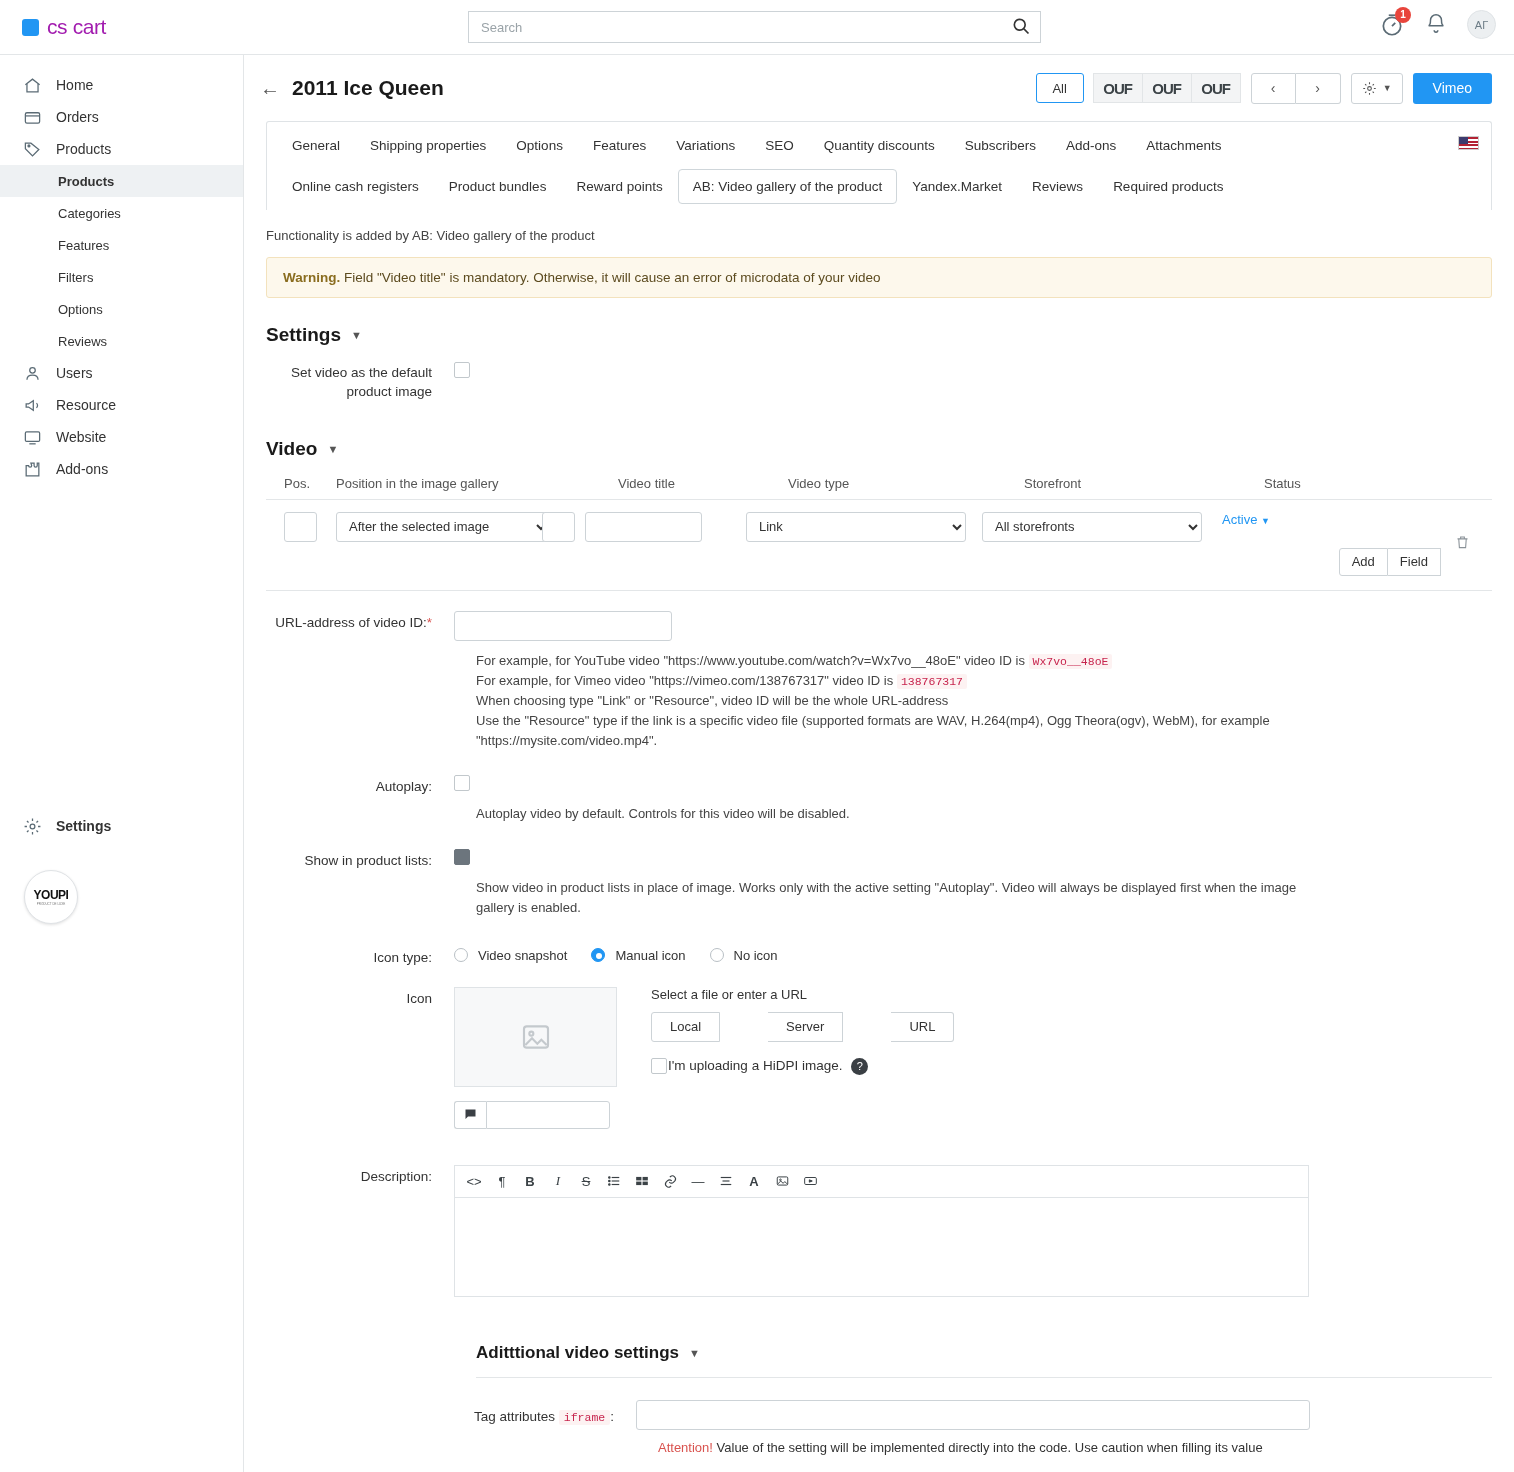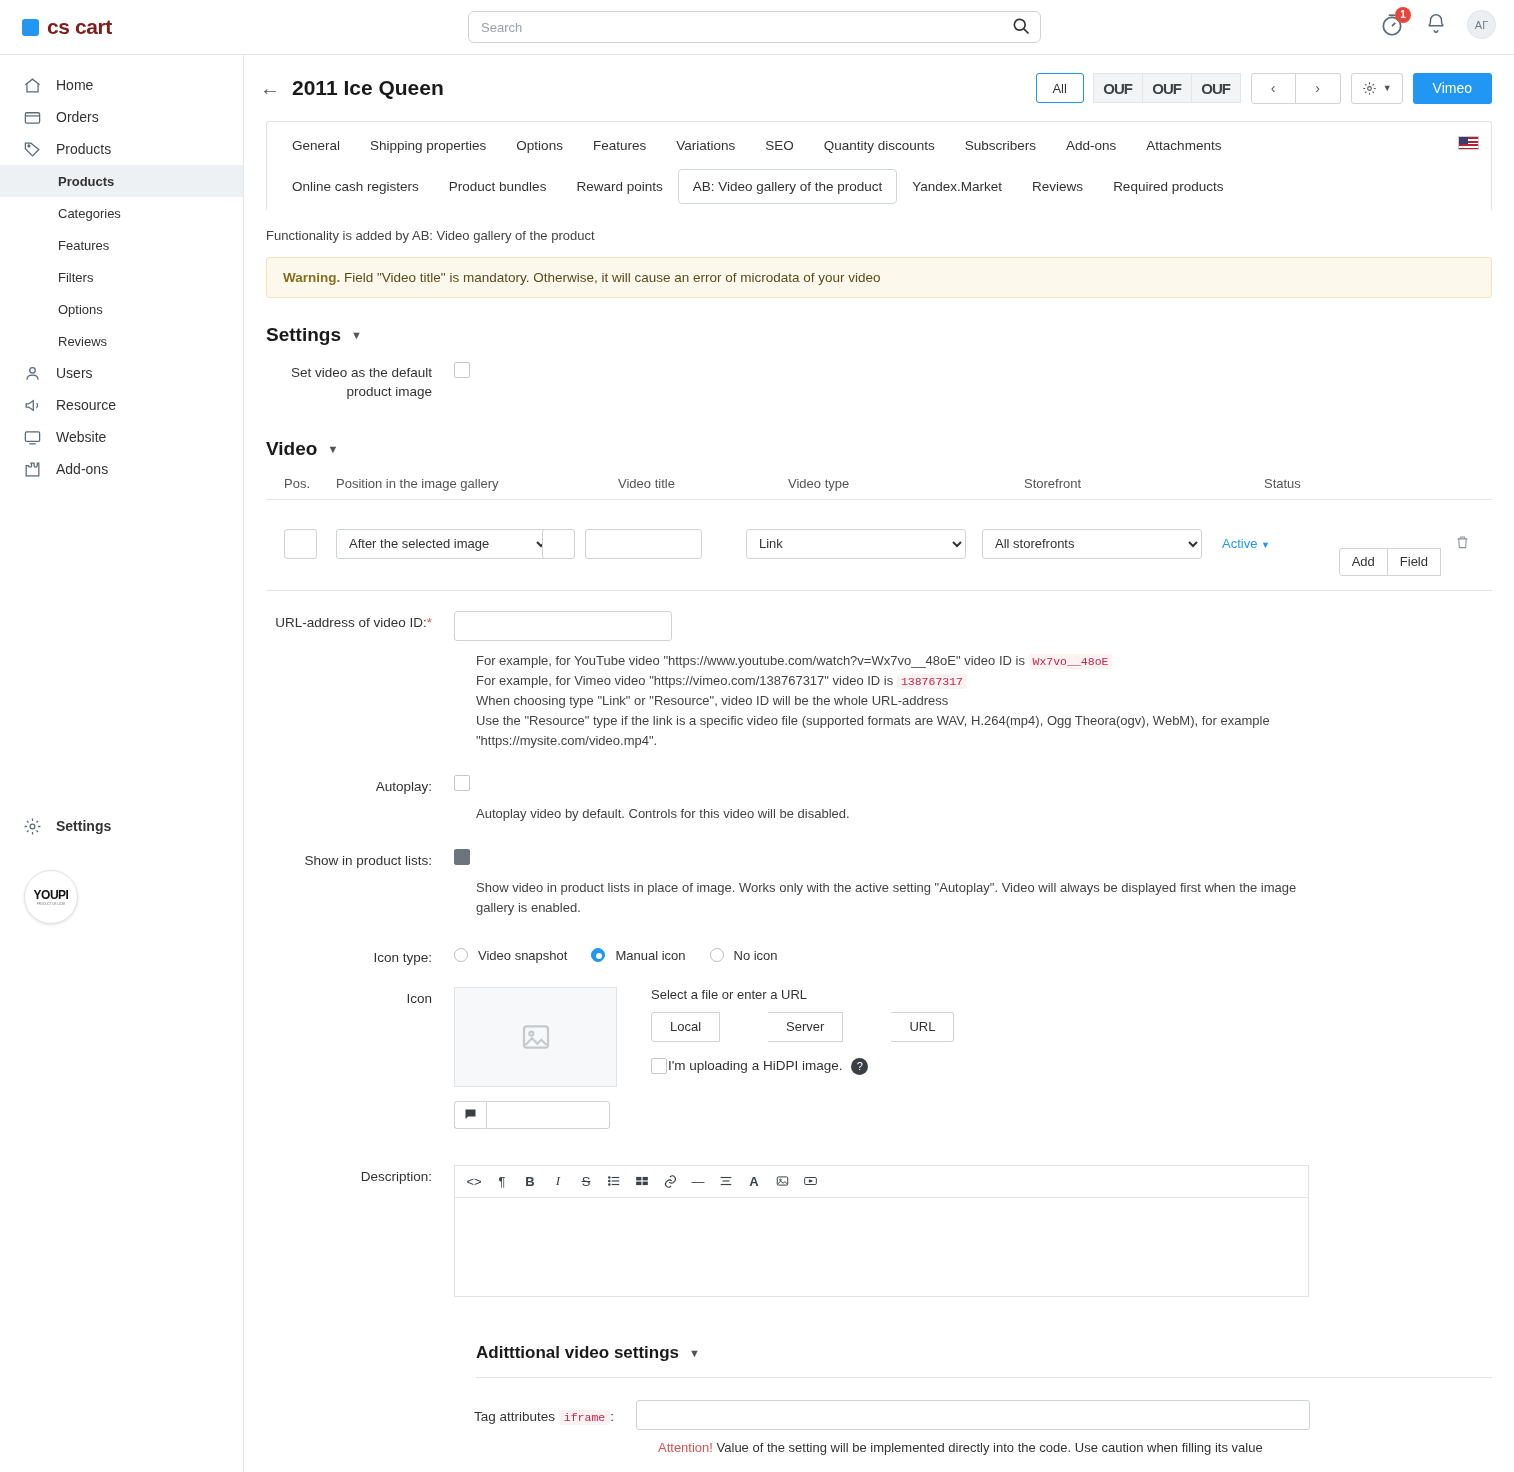--- a/index.html
+++ b/index.html
@@ -19,24 +19,24 @@
     background: #fff;
     border-bottom: 1px solid #e3e6e8;
     display: flex; align-items: center;
     position: relative;
   }
   .logo {
     width: 244px; display:flex; align-items:center; gap:8px;
     padding-left: 22px;
   }
   .logo-mark { width:17px; height:17px; background:#2196f3; border-radius:3px; }
-  .logo-text { font-size:21px; font-weight:700; color:#7f1d1d; letter-spacing:-0.4px;}
+  .logo-text { font-size:21px; font-weight:400; color:#a21caf; letter-spacing:-0.4px;}
   .search-wrap { position:absolute; left:468px; top:11px; width:573px; }
   .search-input {
-    width:100%; height:32px; border:1px solid #cdd3d7; border-radius:6px;
+    width:100%; height:32px; border:1px solid #cdd3d7; border-radius:0;
     padding:0 38px 0 12px; font-size:13px; color:#333; background:#fff;
     font-family:"Liberation Sans", sans-serif;
   }
   .search-input::placeholder { color:#9aa3a8; }
   .search-btn {
     position:absolute; right:8px; top:4px; width:24px; height:24px;
     background:none; border:none; cursor:pointer; padding:0;
   }
   .top-right { position:absolute; right:18px; top:10px; display:flex; align-items:center; gap:20px;}
   .icon-badge { position:relative; width:26px; height:26px; }
@@ -158,21 +158,21 @@
   .checkbox {
     width:16px; height:16px; border:1px solid #c2c8cc; border-radius:2px; background:#fff; cursor:pointer;
     display:inline-block;
   }
   .checkbox.gray { background:#6c757d; border-color:#6c757d; }
 
   
   .tbl-head {
     display:flex; font-size:13px; color:#555; padding:0 0 8px 0; border-bottom:1px solid #e3e6e8;
   }
-  .tbl-row { display:flex; align-items:center; padding:12px 0 14px 0; border-bottom:1px solid #e3e6e8; }
+  .tbl-row { display:flex; align-items:flex-start; padding:12px 0 14px 0; border-bottom:1px solid #e3e6e8; }
   .c-pos { width:70px; padding-left:18px;}
   .c-posimg { width:282px; }
   .c-title { width:170px; }
   .c-type { width:236px; }
   .c-store { width:240px; }
   .c-status { width:100px; }
   .c-actions { flex:1; display:flex; justify-content:flex-end; align-items:center; gap:0; padding-right:22px;}
 
   input.txt, select.sel {
     height:30px; border:1px solid #cdd3d7; border-radius:3px; background:#fff;

